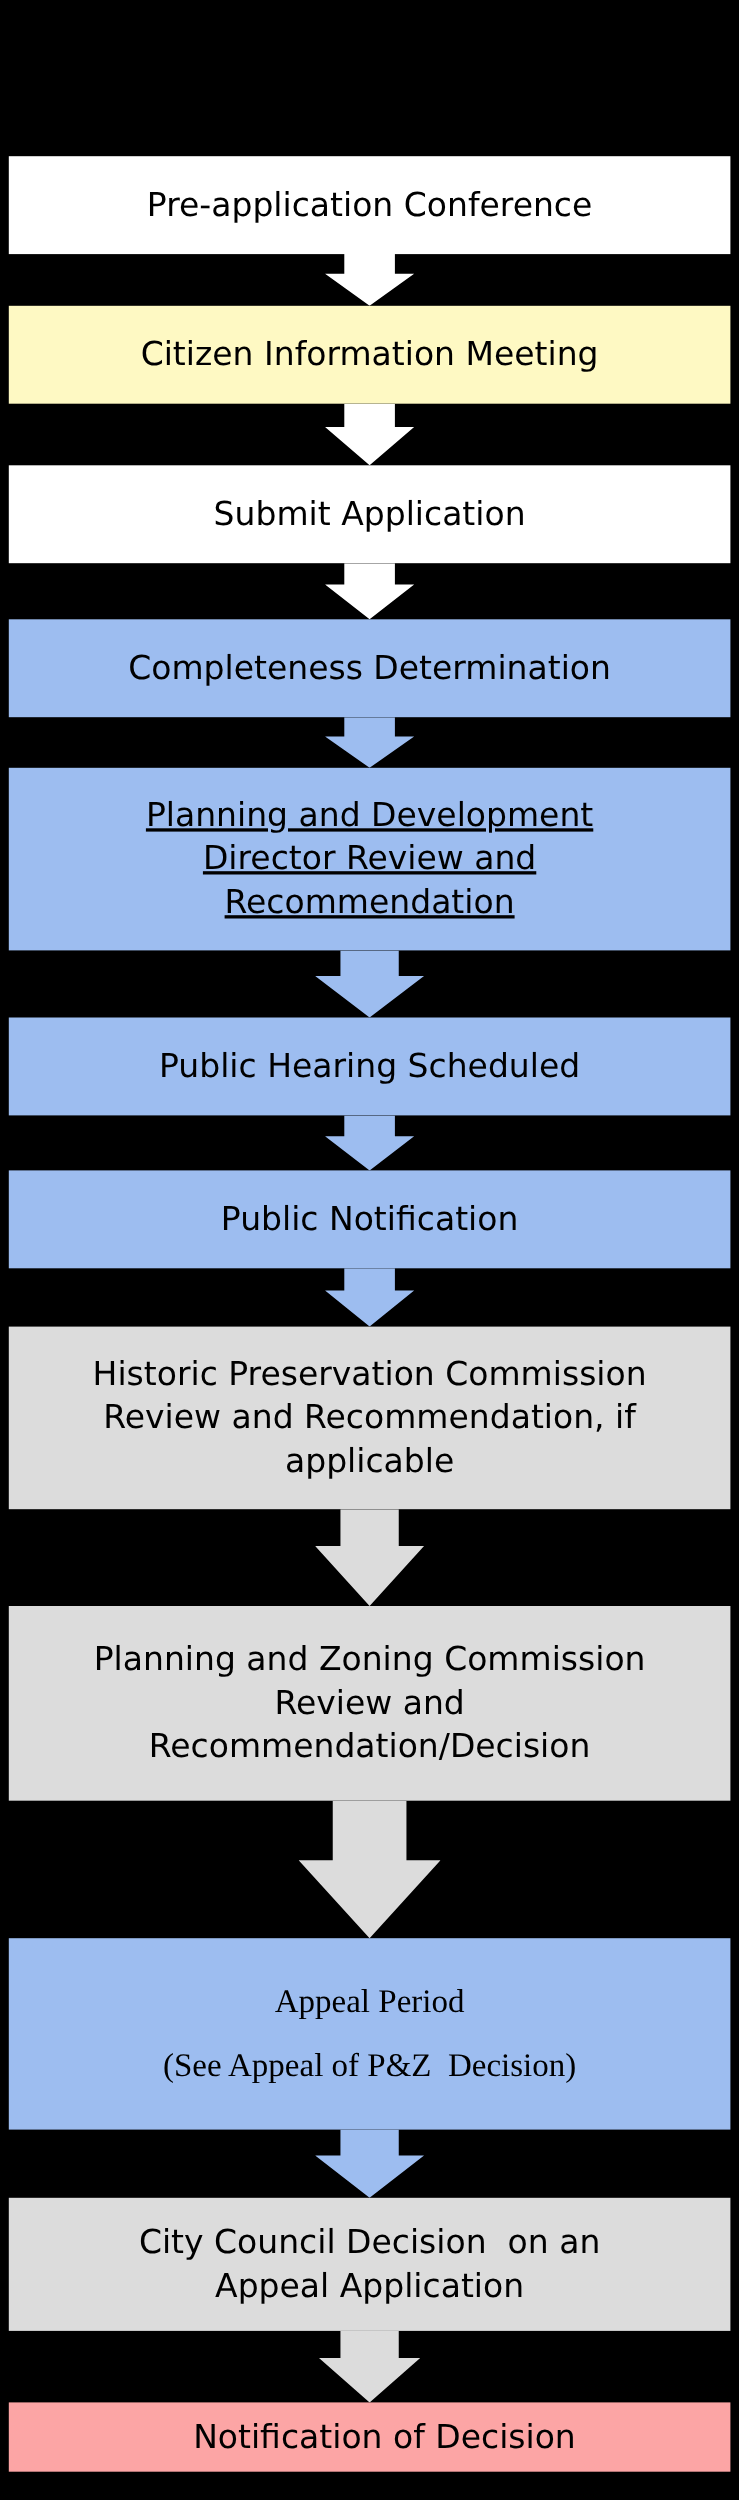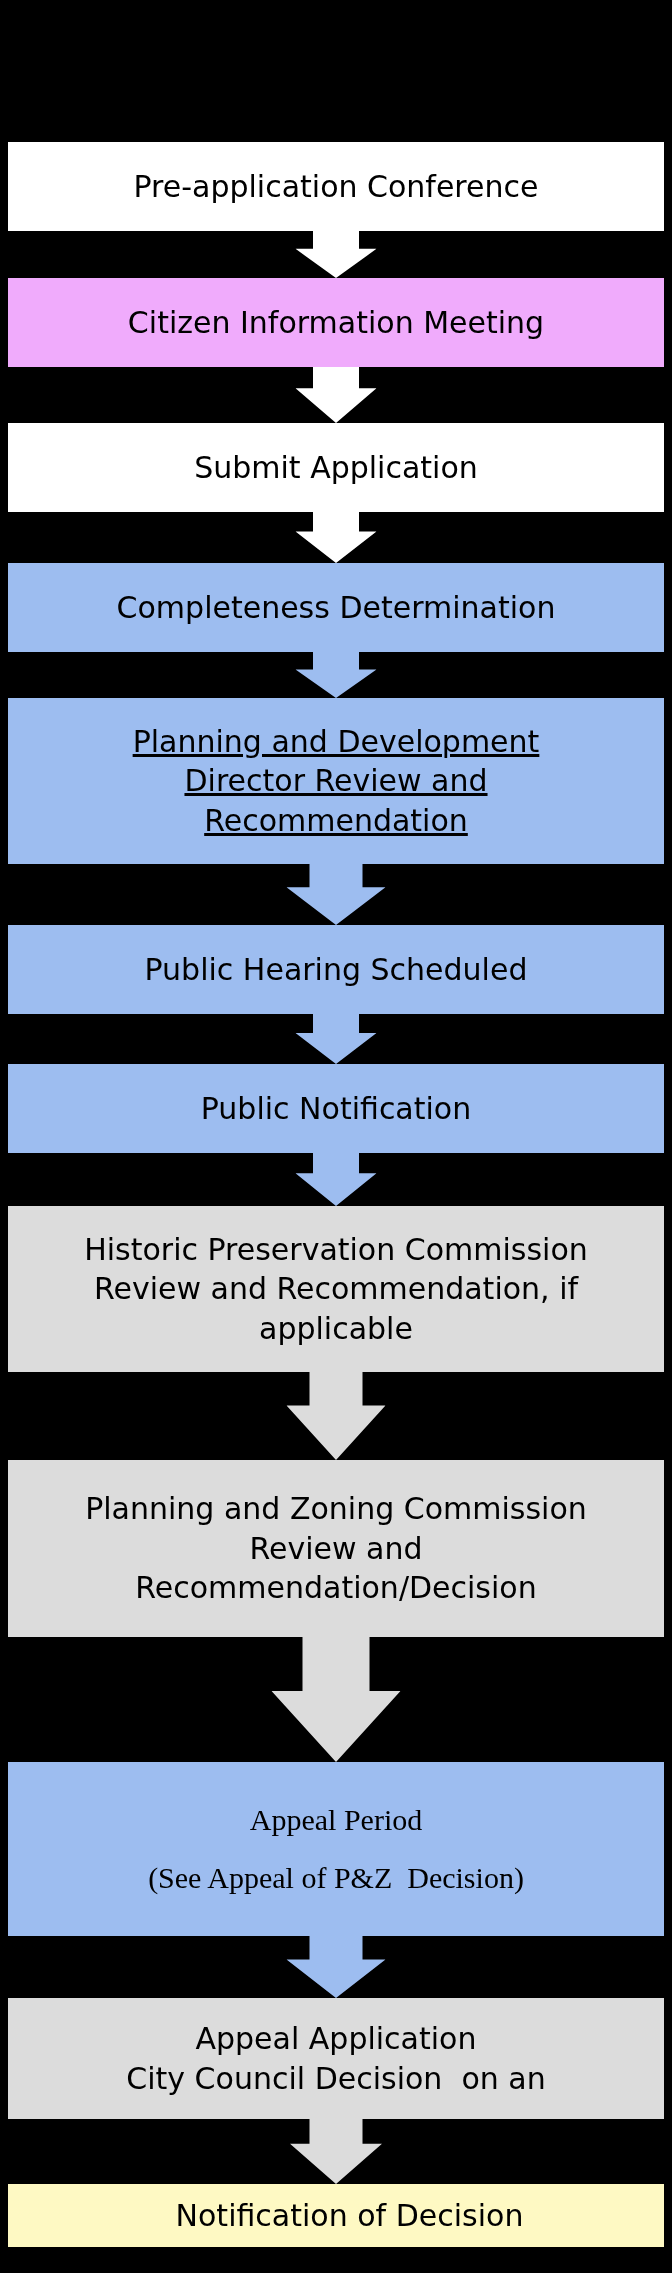--- a/index.html
+++ b/index.html
@@ -59,21 +59,21 @@
     <div class="node white" style="top: 142px; height: 89px; background: rgb(255, 255, 255);">
       <div class="lines">
         <div>Pre-application Conference</div>
       </div>
     </div>
     <div class="arrow" style="top: 231px; height: 47px; width: 81px;">
       <svg width="81" height="47" viewBox="0 0 81 47">
         <polygon points="17.5,0 63.5,0 63.5,17.86 81,17.86 40.5,47 0,17.86 17.5,17.86" fill="#ffffff"></polygon>
       </svg>
     </div>
-    <div class="node white" style="top: 278px; height: 89px; background: #f0abfc;">
+    <div class="node white" style="top: 278px; height: 89px; background: #fef9c3;">
       <div class="lines">
         <div>Citizen Information Meeting</div>
       </div>
     </div>
     <div class="arrow" style="top: 367px; height: 56px; width: 81px;">
       <svg width="81" height="56" viewBox="0 0 81 56">
         <polygon points="17.5,0 63.5,0 63.5,21.28 81,21.28 40.5,56 0,21.28 17.5,21.28" fill="#ffffff"></polygon>
       </svg>
     </div>
     <div class="node white" style="top: 423px; height: 89px; background: rgb(255, 255, 255);">
@@ -159,27 +159,27 @@
         <div>(See Appeal of P&amp;Z  Decision)</div>
       </div>
     </div>
     <div class="arrow" style="top: 1936px; height: 62px; width: 99px;">
       <svg width="99" height="62" viewBox="0 0 99 62">
         <polygon points="23,0 76,0 76,23.560000000000002 99,23.560000000000002 49.5,62 0,23.560000000000002 23,23.560000000000002" fill="#9dbdf0"></polygon>
       </svg>
     </div>
     <div class="node gray" style="top: 1998px; height: 121px; background: rgb(220, 220, 220);">
       <div class="lines">
+        <div>City Council Decision  on an</div>
         <div>Appeal Application</div>
-        <div>City Council Decision  on an</div>
       </div>
     </div>
     <div class="arrow" style="top: 2119px; height: 65px; width: 92px;">
       <svg width="92" height="65" viewBox="0 0 92 65">
         <polygon points="19.5,0 72.5,0 72.5,24.700000000000003 92,24.700000000000003 46,65 0,24.700000000000003 19.5,24.700000000000003" fill="#dcdcdc"></polygon>
       </svg>
     </div>
-    <div class="node blue" style="top: 2184px; height: 63px; background: #fef9c3; padding-left: 37px;">
+    <div class="node blue" style="top: 2184px; height: 63px; background: #fca5a5; padding-left: 37px;">
       <div class="lines">
         <div>Notification of Decision</div>
       </div>
     </div>
   </div>
 
 </body></html>

